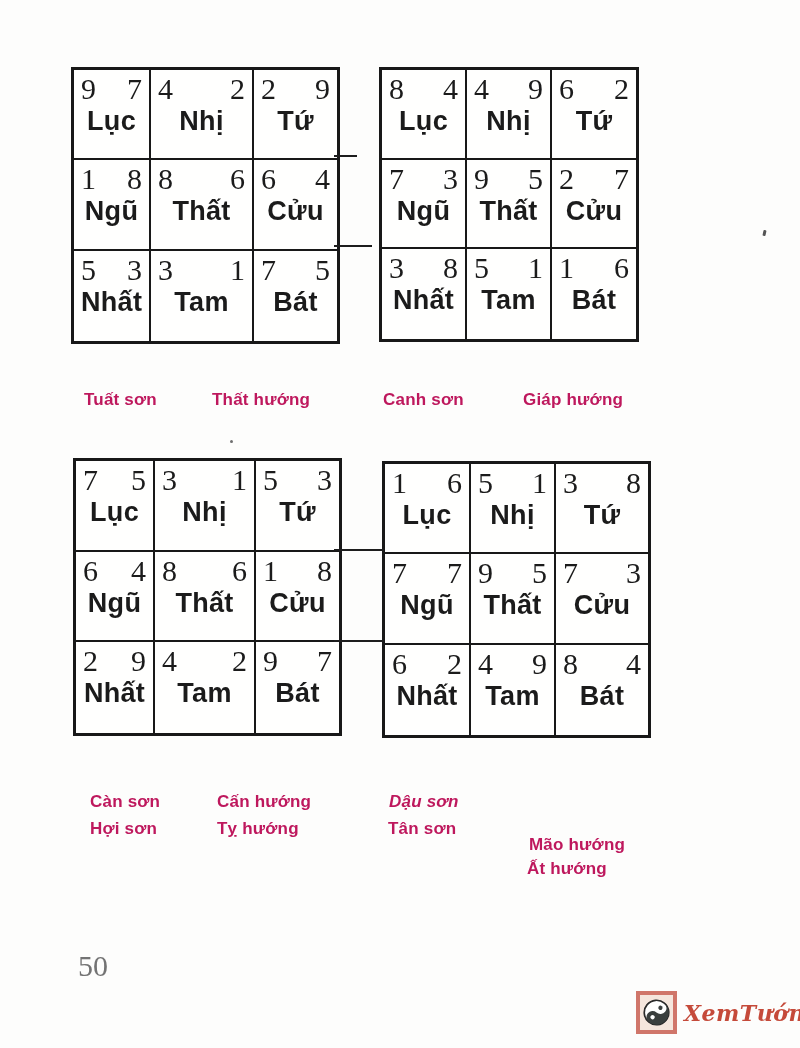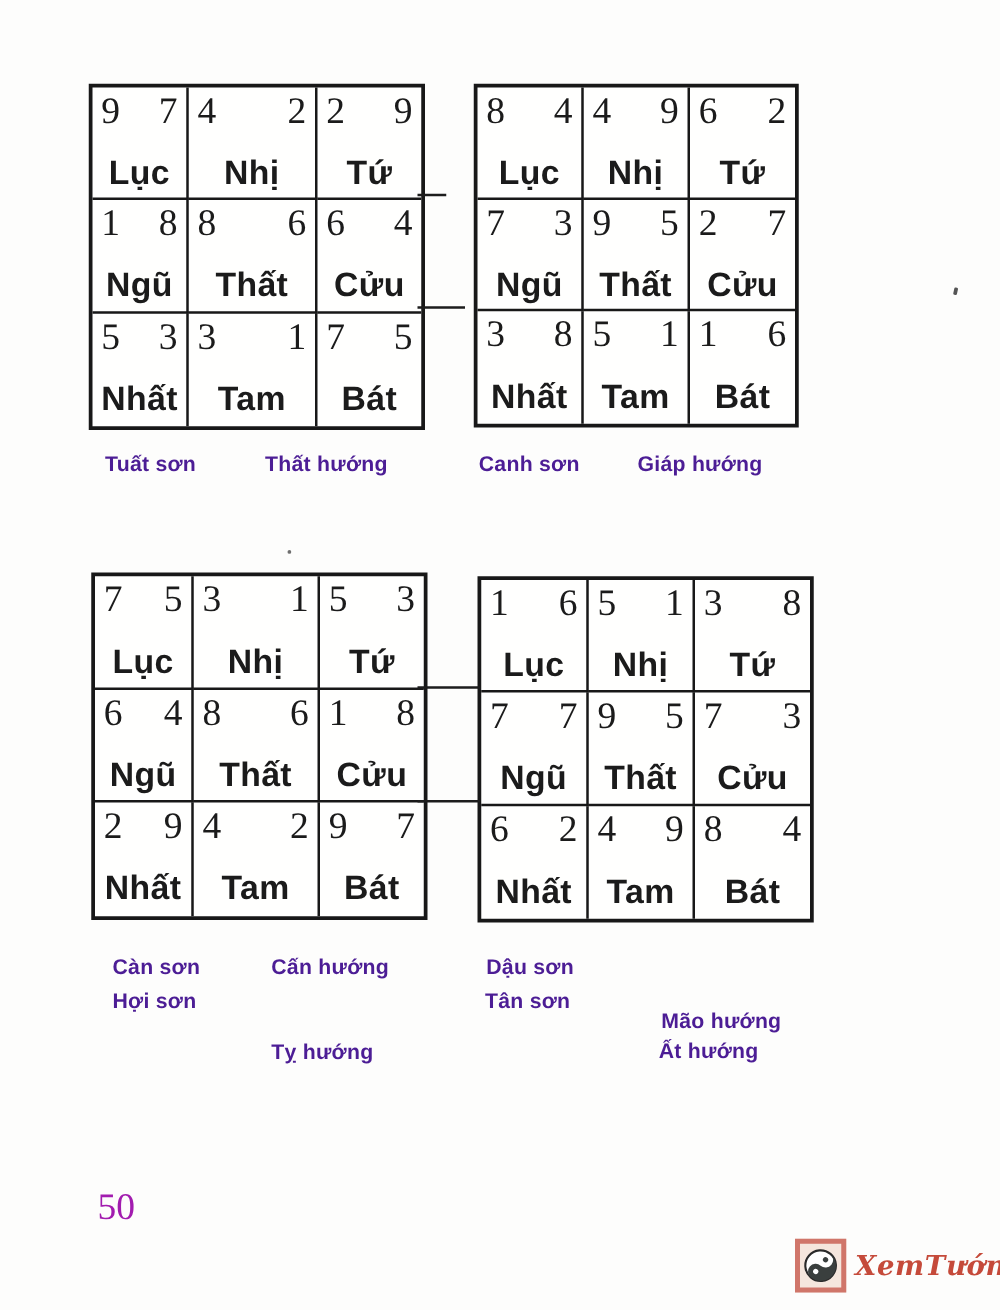--- a/index.html
+++ b/index.html
@@ -18,31 +18,31 @@
     padding:2px 7px 0 7px;display:flex;flex-direction:column;overflow:hidden;
   }
   .cell:nth-child(3n){border-right:none;}
   .cell:nth-child(n+7){border-bottom:none;}
   .nums{
     display:flex;justify-content:space-between;
     font-family:"Liberation Serif",serif;font-size:30px;line-height:33px;font-weight:400;
   }
   .cell-label{
     text-align:center;font-weight:700;font-size:27px;line-height:31px;
-    margin-top:18px;letter-spacing:.3px;
+    margin-top:1px;letter-spacing:.3px;
   }
   .caption{
     position:absolute;font-weight:700;font-size:17px;line-height:18px;
-    white-space:nowrap;letter-spacing:.2px;color:#4c1d95;
+    white-space:nowrap;letter-spacing:.2px;color:#be185d;margin-top:28px;
   }
   .artifact{position:absolute;background:#1d1d1d;}
   .speck{position:absolute;background:#6f6f6f;border-radius:50%;}
   .page-number{
     position:absolute;left:78px;top:949px;
-    font-family:"Liberation Serif",serif;font-size:30px;color:#a21caf;
+    font-family:"Liberation Serif",serif;font-size:30px;color:#737373;
   }
   .watermark{position:absolute;left:636px;top:991px;display:flex;align-items:center;gap:7px;}
   .yy-frame{
     width:33px;height:35px;border:4px solid #d0766a;background:#f5e6dd;
     display:flex;align-items:center;justify-content:center;
   }
   .yy-frame svg{transform:rotate(40deg);}
   .wm-text{
     font-family:"DejaVu Serif",serif;font-style:italic;font-weight:700;
     font-size:22px;color:#c54a3a;letter-spacing:.5px;
@@ -317,28 +317,28 @@
   <div class="artifact" style="left:334px;top:155px;width:23px;height:2px;"></div>
   <div class="artifact" style="left:334px;top:245px;width:38px;height:2px;"></div>
   <div class="artifact" style="left:334px;top:549px;width:50px;height:2px;"></div>
   <div class="artifact" style="left:334px;top:640px;width:50px;height:2px;"></div>
   <div class="speck" style="left:230px;top:440px;width:3px;height:3px;"></div>
   <div class="speck" style="left:763px;top:230px;width:3px;height:6px;background:#555;border-radius:1px;transform:rotate(12deg);"></div>
 
   <span class="caption" style="left:84px;top:363px;">Tuất sơn</span>
   <span class="caption" style="left:212px;top:363px;">Thất hướng</span>
   <span class="caption" style="left:383px;top:363px;">Canh sơn</span>
-  <span class="caption" style="left:510px;top:363px;">Giáp hướng</span>
+  <span class="caption" style="left:523px;top:363px;">Giáp hướng</span>
 
   <span class="caption" style="left:90px;top:765px;">Càn sơn</span>
   <span class="caption" style="left:217px;top:765px;">Cấn hướng</span>
-  <span class="caption" style="left:389px;top:765px;">Dậu sơn</span>
+  <span class="caption" style="left:389px;top:765px;font-style:italic;">Dậu sơn</span>
   <span class="caption" style="left:529px;top:808px;">Mão hướng</span>
   <span class="caption" style="left:90px;top:792px;">Hợi sơn</span>
-  <span class="caption" style="left:217px;top:833px;">Tỵ hướng</span>
+  <span class="caption" style="left:217px;top:792px;">Tỵ hướng</span>
   <span class="caption" style="left:388px;top:792px;">Tân sơn</span>
   <span class="caption" style="left:527px;top:832px;">Ất hướng</span>
 
   <div class="page-number">50</div>
 
   <div class="watermark">
     <span class="yy-frame">
       <svg viewBox="0 0 64 64" width="27" height="27" aria-hidden="true">
         <circle cx="32" cy="32" r="29" fill="#ffffff" stroke="#2a2a2a" stroke-width="4"></circle>
         <path d="M32 3 a29 29 0 0 1 0 58 a14.5 14.5 0 0 1 0 -29 a14.5 14.5 0 0 0 0 -29 z" fill="#3a3f3e"></path>

